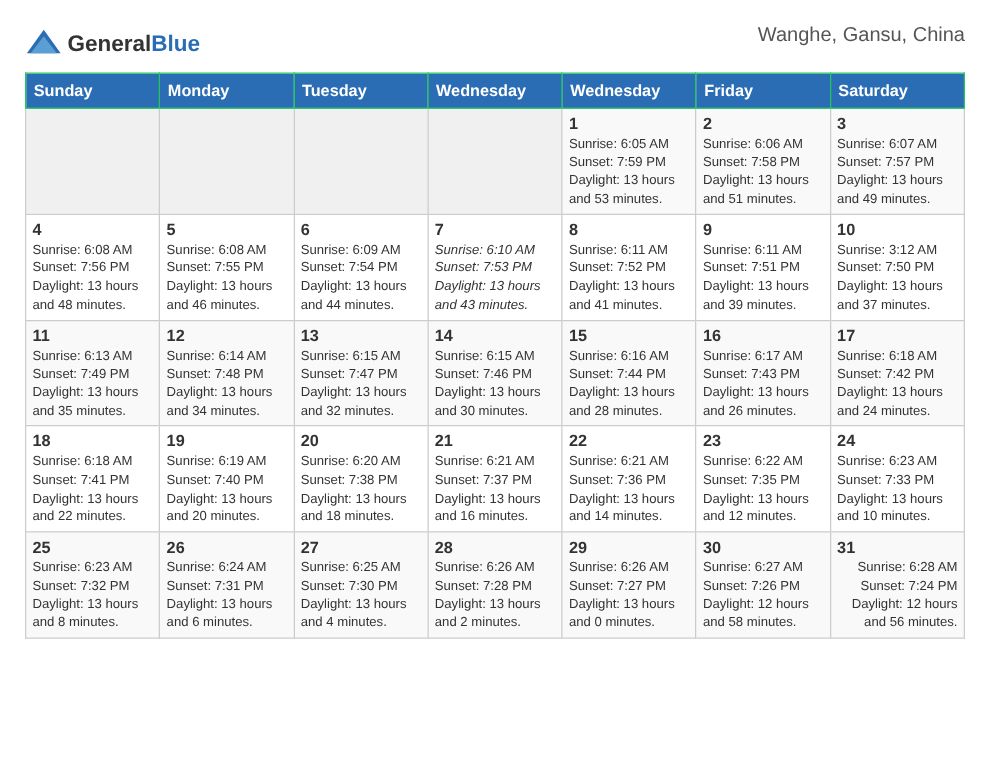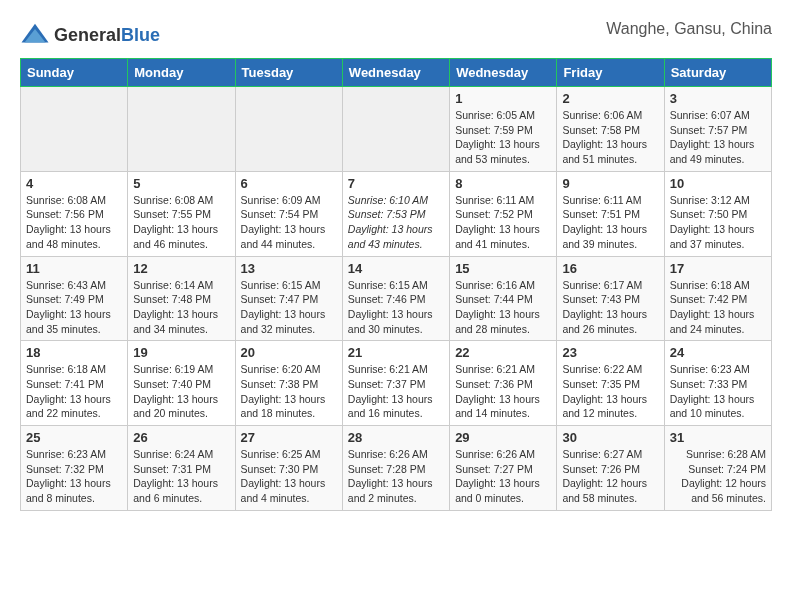--- a/index.html
+++ b/index.html
@@ -196,21 +196,21 @@
           <span class="day-number">10</span>
           <div class="day-info" style="white-space: pre-line;">Sunrise: 3:12 AM
 Sunset: 7:50 PM
 Daylight: 13 hours
 and 37 minutes.</div>
         </td>
       </tr>
       <tr>
         <td>
           <span class="day-number">11</span>
-          <div class="day-info" style="white-space: pre-line;">Sunrise: 6:43 AM
+          <div class="day-info" style="white-space: pre-line;">Sunrise: 6:13 AM
 Sunset: 7:49 PM
 Daylight: 13 hours
 and 35 minutes.</div>
         </td>
         <td>
           <span class="day-number">12</span>
           <div class="day-info" style="white-space: pre-line;">Sunrise: 6:14 AM
 Sunset: 7:48 PM
 Daylight: 13 hours
 and 34 minutes.</div>

